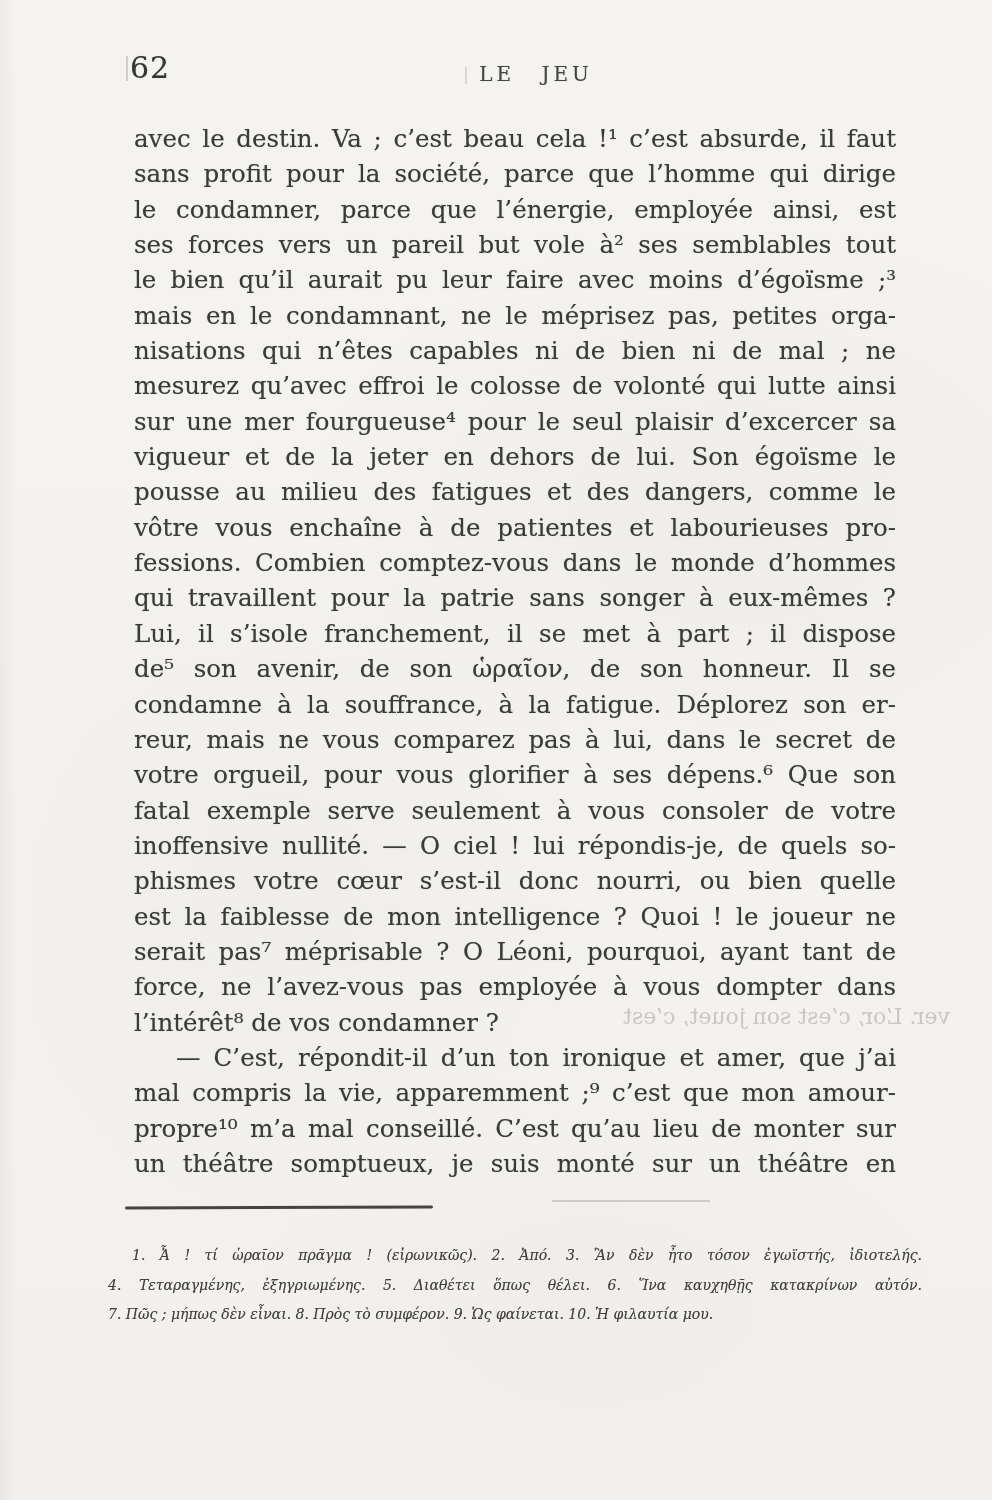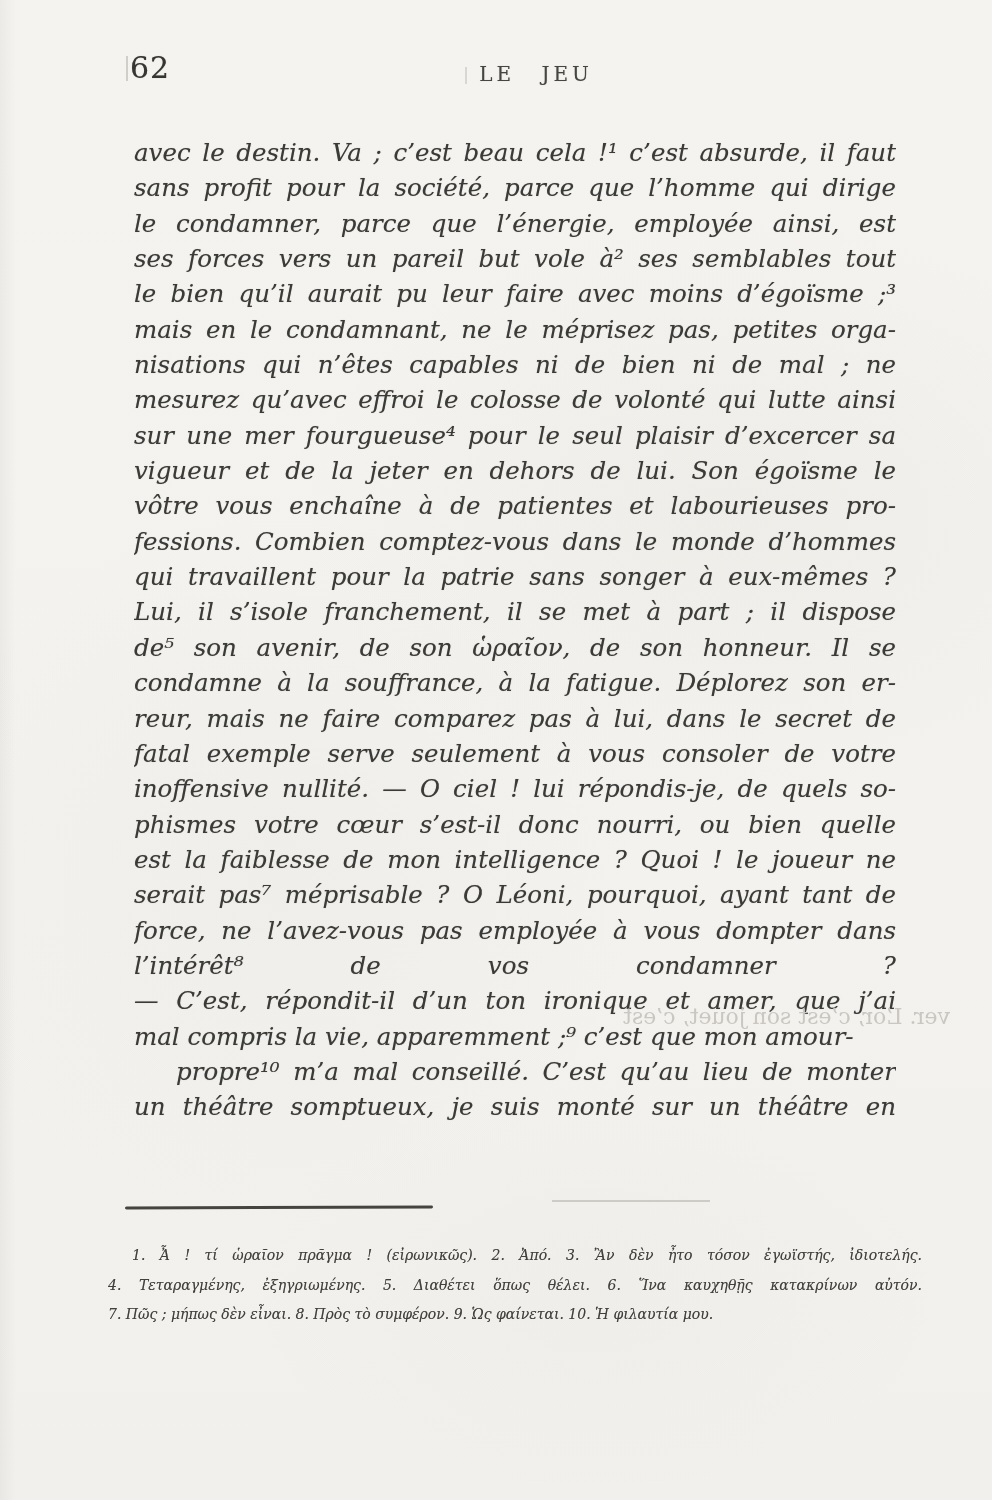--- a/index.html
+++ b/index.html
@@ -30,24 +30,23 @@
   .mark-pagenum { left: 126px; top: 56px; width: 2px; height: 25px; }
   .mark-header  { left: 465px; top: 67px; width: 2px; height: 17px; background: rgba(130,130,122,0.25); }
   .header {
     position: absolute; left: 0; top: 62px; width: 100%;
     text-align: center; transform: translateX(40px);
     font-size: 20px; letter-spacing: 4px; word-spacing: 16px;
     color: #454542;
     text-shadow: 0 0 0.8px rgba(60,60,55,0.4);
   }
   .bodytext {
-    position: absolute; left: 134px; top: 135px; width: 762px;
+    position: absolute; left: 134px; top: 121px; width: 762px;
     font-size: 24.5px; line-height: 35.35px;
     text-shadow: 0 0 0.8px rgba(58,56,52,0.42);
-    font-style: italic;
   }
   .bodytext .line {
     text-align: justify;
     text-align-last: justify;
     overflow: hidden;
     height: 35.35px;
   }
   
   .bodytext .line:nth-child(26) { text-align-last: left; }
   
@@ -102,27 +101,29 @@
       <div class="line">avec le destin. Va ; c’est beau cela !¹ c’est absurde, il faut</div>
       <div class="line">sans profit pour la société, parce que l’homme qui dirige</div>
       <div class="line">le condamner, parce que l’énergie, employée ainsi, est</div>
       <div class="line">ses forces vers un pareil but vole à² ses semblables tout</div>
       <div class="line">le bien qu’il aurait pu leur faire avec moins d’égoïsme ;³</div>
       <div class="line">mais en le condamnant, ne le méprisez pas, petites orga-</div>
       <div class="line">nisations qui n’êtes capables ni de bien ni de mal ; ne</div>
       <div class="line">mesurez qu’avec effroi le colosse de volonté qui lutte ainsi</div>
       <div class="line">sur une mer fourgueuse⁴ pour le seul plaisir d’excercer sa</div>
       <div class="line">vigueur et de la jeter en dehors de lui. Son égoïsme le</div>
+      <div class="line">pousse au milieu des fatigues et des dangers, comme le</div>
       <div class="line">vôtre vous enchaîne à de patientes et labourieuses pro-</div>
       <div class="line">fessions. Combien comptez-vous dans le monde d’hommes</div>
       <div class="line">qui travaillent pour la patrie sans songer à eux-mêmes ?</div>
       <div class="line">Lui, il s’isole franchement, il se met à part ; il dispose</div>
       <div class="line">de⁵ son avenir, de son ὡραῖον, de son honneur. Il se</div>
       <div class="line">condamne à la souffrance, à la fatigue. Déplorez son er-</div>
-      <div class="line">reur, mais ne faire comparez pas à lui, dans le secret de</div>
+      <div class="line">reur, mais ne vous comparez pas à lui, dans le secret de</div>
+      <div class="line">votre orgueil, pour vous glorifier à ses dépens.⁶ Que son</div>
       <div class="line">fatal exemple serve seulement à vous consoler de votre</div>
       <div class="line">inoffensive nullité. — O ciel ! lui répondis-je, de quels so-</div>
       <div class="line">phismes votre cœur s’est-il donc nourri, ou bien quelle</div>
       <div class="line">est la faiblesse de mon intelligence ? Quoi ! le joueur ne</div>
       <div class="line">serait pas⁷ méprisable ? O Léoni, pourquoi, ayant tant de</div>
       <div class="line">force, ne l’avez-vous pas employée à vous dompter dans</div>
       <div class="line">l’intérêt⁸ de vos condamner ?</div>
       <div class="line">— C’est, répondit-il d’un ton ironique et amer, que j’ai</div>
       <div class="line">mal compris la vie, apparemment ;⁹ c’est que mon amour-</div>
       <div class="line">propre¹⁰ m’a mal conseillé. C’est qu’au lieu de monter sur</div>

